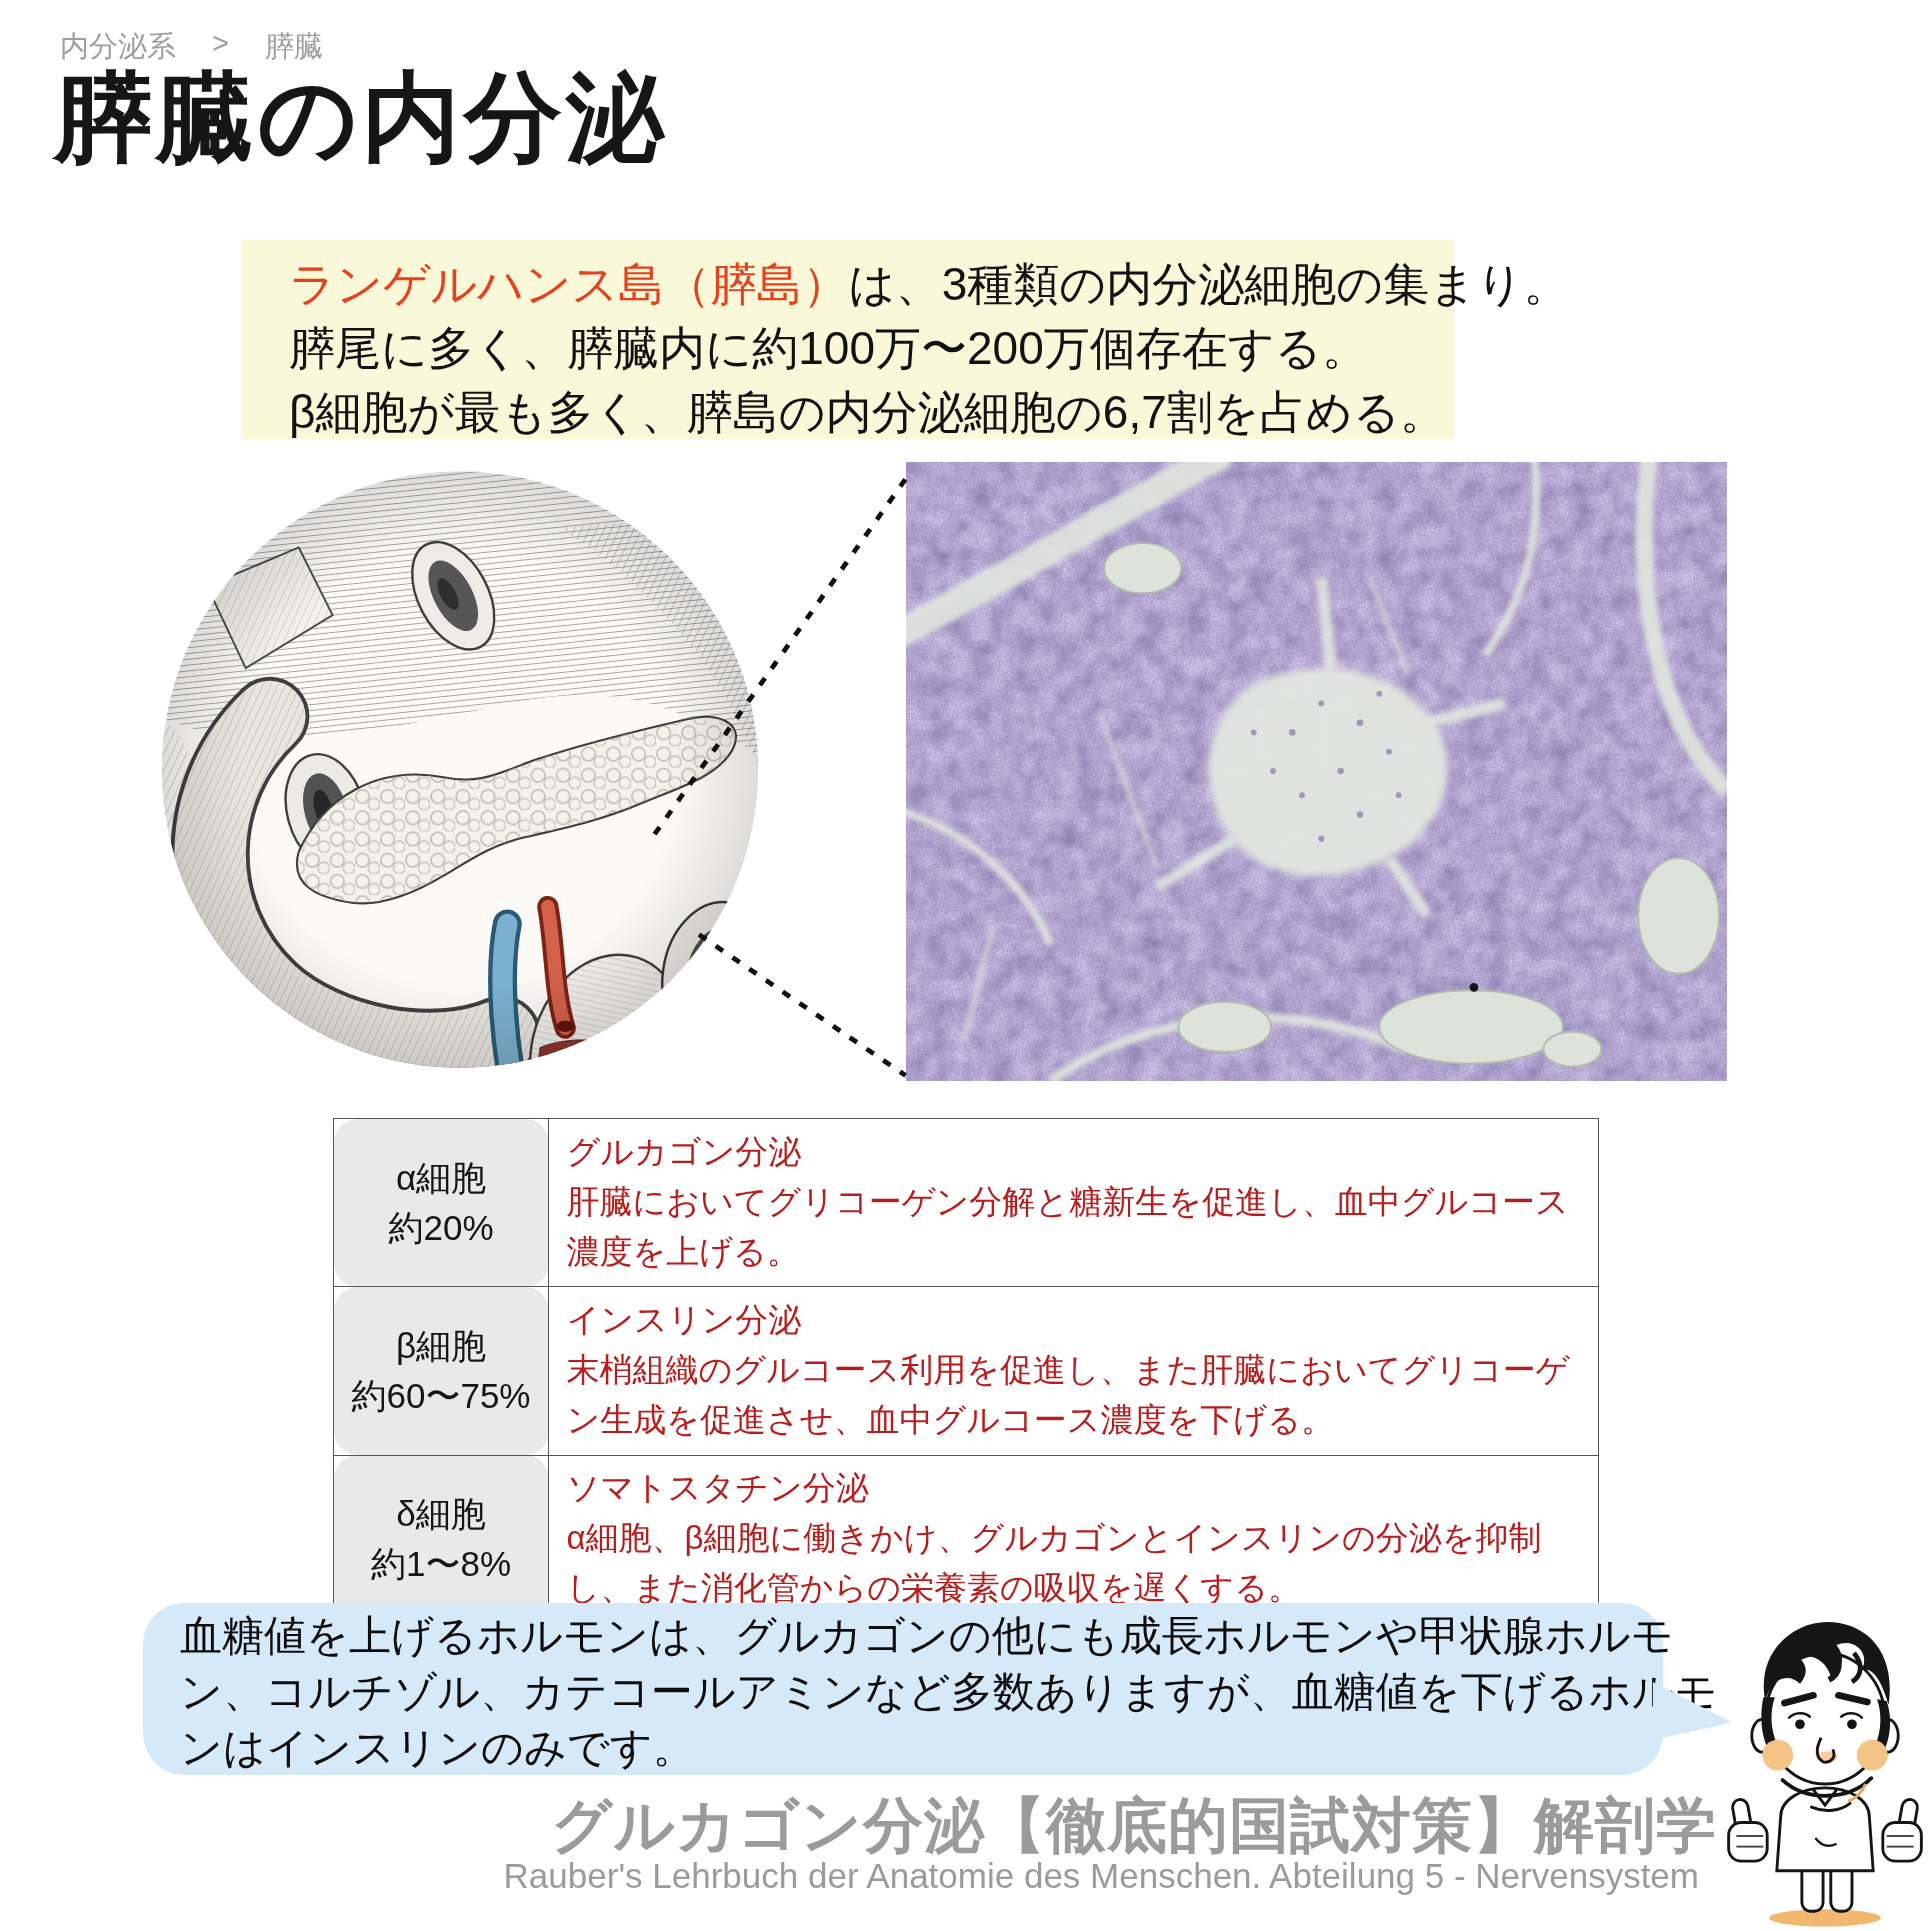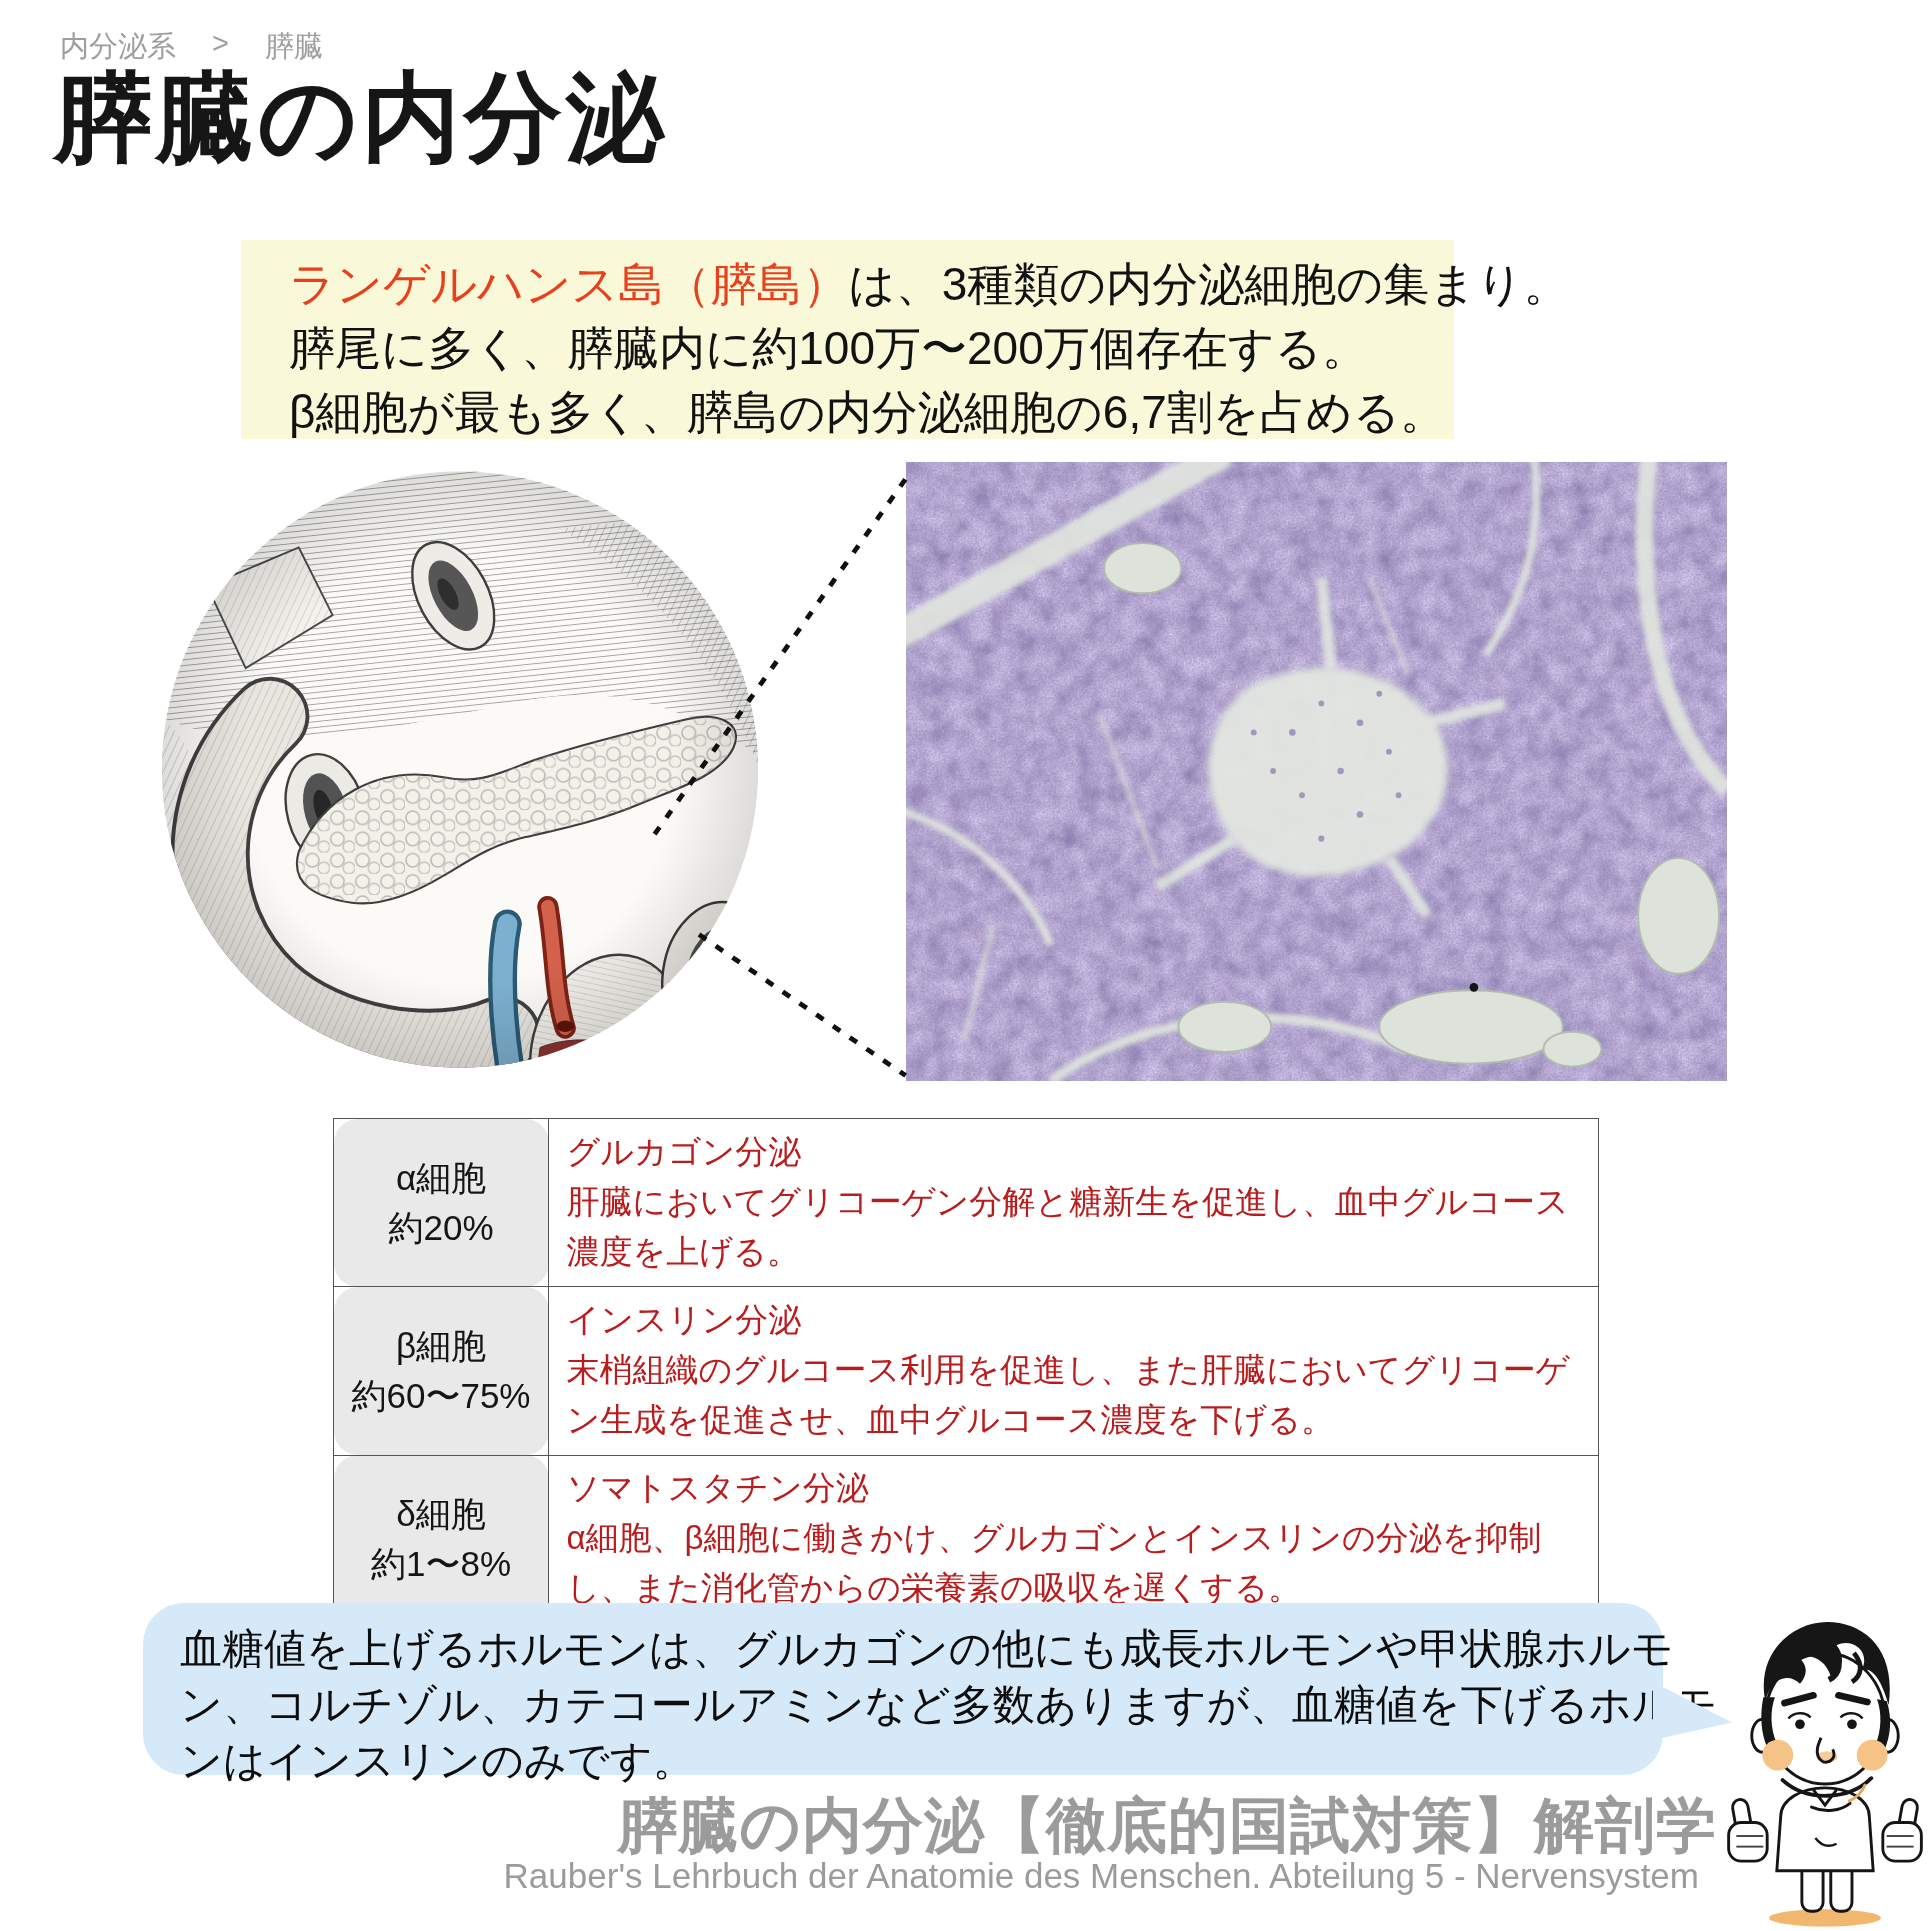--- a/index.html
+++ b/index.html
@@ -28,21 +28,21 @@
   
   .cells-table{left:333px;top:1118px;width:1266px;border-collapse:collapse;}
   .cells-table td{border:1.9px solid #555;vertical-align:middle;}
   .cells-table td.cell-head{width:212px;background:#e9e9e9;text-align:center;
       font-size:35px;line-height:50px;color:#151515;height:154px;border-radius:24px;}
   .cells-table td.cell-desc{padding:7.7px 17.4px 9.7px 17.4px;font-size:33px;line-height:50px;color:#b91c1c;vertical-align:top;}
 
   
   .speech-bubble{left:143px;top:1603px;width:1520px;height:172px;background:#d6e9f8;border-radius:41px;}
   .speech-bubble .bline{padding-left:37px;font-size:42px;line-height:56px;color:#0d0d0d;white-space:nowrap;}
-  .speech-bubble .bline:first-child{padding-top:18px;}
+  .speech-bubble .bline:first-child{padding-top:5px;}
   .bubble-tail{left:1653px;top:1680px;width:81px;height:62px;}
 
   
   .footer-brand{right:214px;top:1786px;font-size:60px;font-weight:700;color:#9b9b9b;letter-spacing:1px;white-space:nowrap;}
   .footer-citation{right:232px;top:1856px;font-size:35px;color:#9b9b9b;white-space:nowrap;}
 
   .mascot{left:1719px;top:1610px;width:212px;height:321px;}
 </style>
 </head>
 <body>
@@ -293,15 +293,15 @@
   <circle cx="138" cy="118" r="5" fill="#151515"></circle>
   <circle cx="61" cy="150" r="16" fill="#f6c387"></circle>
   <circle cx="159" cy="150" r="16" fill="#f6c387"></circle>
   <ellipse cx="112" cy="152" rx="11" ry="6" fill="#f6c387" opacity="0.85"></ellipse>
   <path d="M106,132 C100,144 100,152 108,157 C116,159 122,152 118,144" fill="none" stroke="#151515" stroke-width="3"></path>
   <path d="M66,176 C90,198 134,198 158,174" fill="none" stroke="#151515" stroke-width="4" stroke-linecap="round"></path>
   <path d="M96,204 C110,210 126,208 136,200" fill="none" stroke="#151515" stroke-width="3" stroke-linecap="round"></path>
   <path d="M152,180 C148,190 142,195 134,198" fill="none" stroke="#e8a85c" stroke-width="3"></path>
 </svg>
 
-<div class="abs footer-brand">膵臓の内分泌【徹底的国試対策】解剖学</div>
+<div class="abs footer-brand">グルカゴン分泌【徹底的国試対策】解剖学</div>
 <div class="abs footer-citation">Rauber's Lehrbuch der Anatomie des Menschen. Abteilung 5 -  Nervensystem</div>
 
 
 </body></html>

